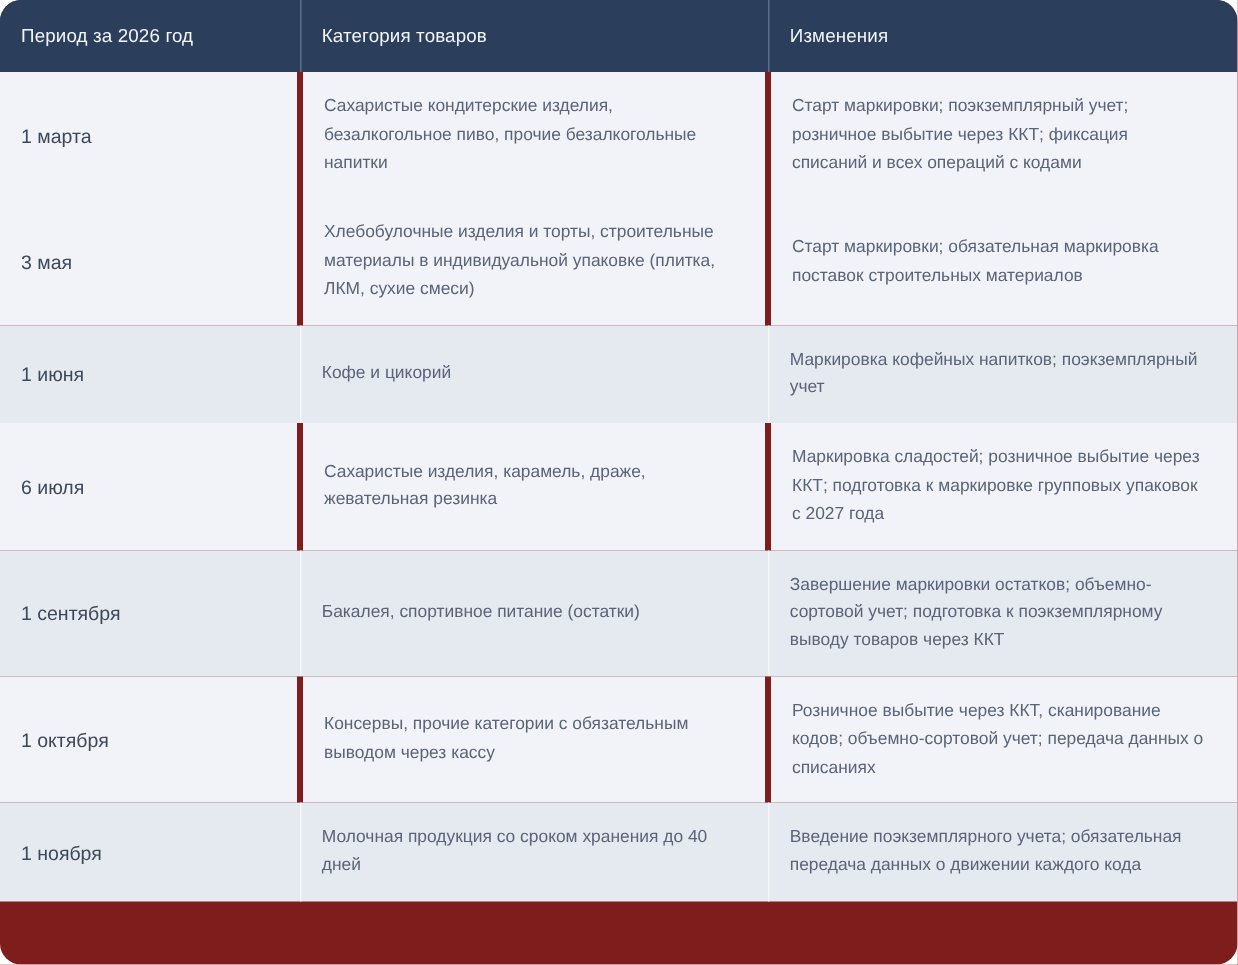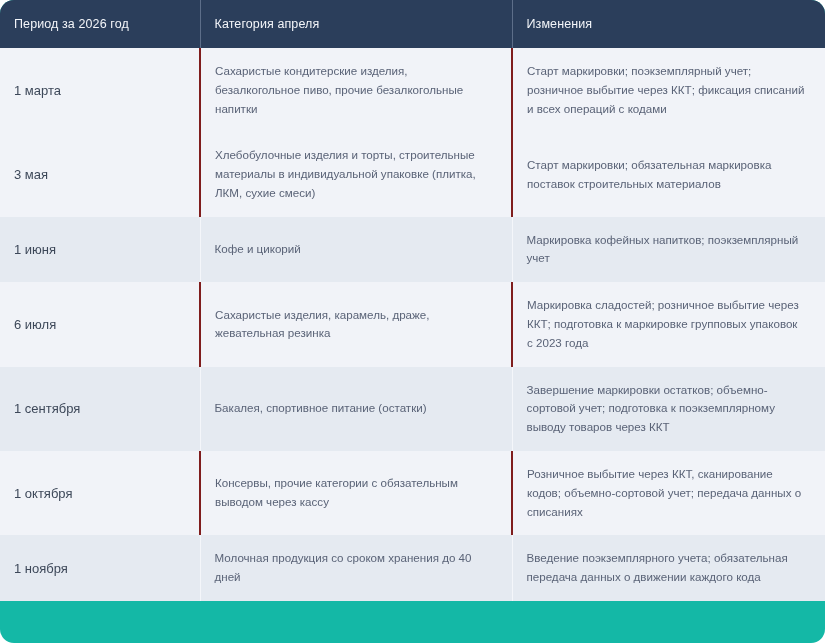--- a/index.html
+++ b/index.html
@@ -12,21 +12,21 @@
     height: 643px;
     font-family: "Liberation Sans", "DejaVu Sans", sans-serif;
     overflow: hidden;
   }
 
   #table-root {
     width: 825px;
     height: 643px;
     border-radius: 14px;
     overflow: hidden;
-    background: #14b8a6;
+    background: #7f1d1d;
     position: relative;
   }
 
   .table {
     width: 100%;
     border-collapse: collapse;
     table-layout: fixed;
   }
 
   .col-period  { width: 200px; }
@@ -61,40 +61,40 @@
     font-size: 11.6px;
     line-height: 1.62;
     color: #5a6377;
   }
   tbody td.cell-period {
     font-size: 13px;
     color: #3d4859;
     padding-right: 10px;
   }
   tbody td.divider-left {
-    border-left: 2px solid #7f1d1d;
+    border-left: 4px solid #7f1d1d;
   }
   tbody tr.row-even td.divider-left {
     border-left: 1px solid #f4f6fa;
   }
 </style>
 </head>
 <body>
 
 <div id="table-root">
   <table class="table">
     <colgroup>
       <col class="col-period">
       <col class="col-category">
       <col class="col-changes">
     </colgroup>
     <thead>
       <tr>
         <th>Период за 2026 год</th>
-        <th class="divider-left">Категория апреля</th>
+        <th class="divider-left">Категория товаров</th>
         <th class="divider-left">Изменения</th>
       </tr>
     </thead>
     <tbody id="table-body">
         <tr class="row-odd">
           <td class="cell-period">1 марта</td>
           <td class="cell-category divider-left">Сахаристые кондитерские изделия, безалкогольное пиво, прочие безалкогольные напитки</td>
           <td class="cell-changes divider-left">Старт маркировки; поэкземплярный учет; розничное выбытие через ККТ; фиксация списаний и всех операций с кодами</td>
         </tr>
         <tr class="row-odd">
@@ -103,21 +103,21 @@
           <td class="cell-changes divider-left">Старт маркировки; обязательная маркировка поставок строительных материалов</td>
         </tr>
         <tr class="row-even">
           <td class="cell-period">1 июня</td>
           <td class="cell-category divider-left">Кофе и цикорий</td>
           <td class="cell-changes divider-left">Маркировка кофейных напитков; поэкземплярный учет</td>
         </tr>
         <tr class="row-odd">
           <td class="cell-period">6 июля</td>
           <td class="cell-category divider-left">Сахаристые изделия, карамель, драже, жевательная резинка</td>
-          <td class="cell-changes divider-left">Маркировка сладостей; розничное выбытие через ККТ; подготовка к маркировке групповых упаковок с 2023 года</td>
+          <td class="cell-changes divider-left">Маркировка сладостей; розничное выбытие через ККТ; подготовка к маркировке групповых упаковок с 2027 года</td>
         </tr>
         <tr class="row-even">
           <td class="cell-period">1 сентября</td>
           <td class="cell-category divider-left">Бакалея, спортивное питание (остатки)</td>
           <td class="cell-changes divider-left">Завершение маркировки остатков; объемно-сортовой учет; подготовка к поэкземплярному выводу товаров через ККТ</td>
         </tr>
         <tr class="row-odd">
           <td class="cell-period">1 октября</td>
           <td class="cell-category divider-left">Консервы, прочие категории с обязательным выводом через кассу</td>
           <td class="cell-changes divider-left">Розничное выбытие через ККТ, сканирование кодов; объемно-сортовой учет; передача данных о списаниях</td>

